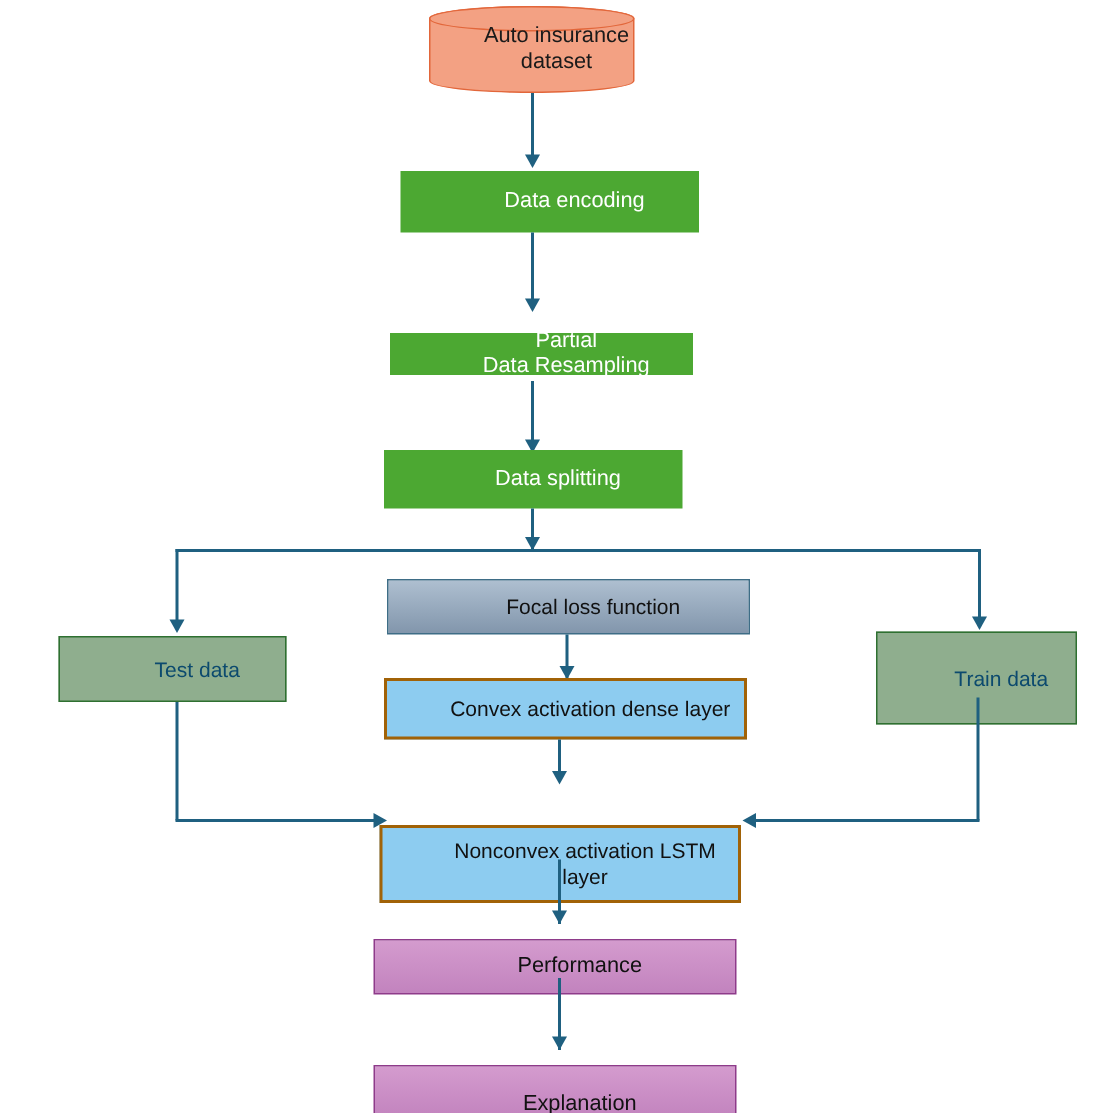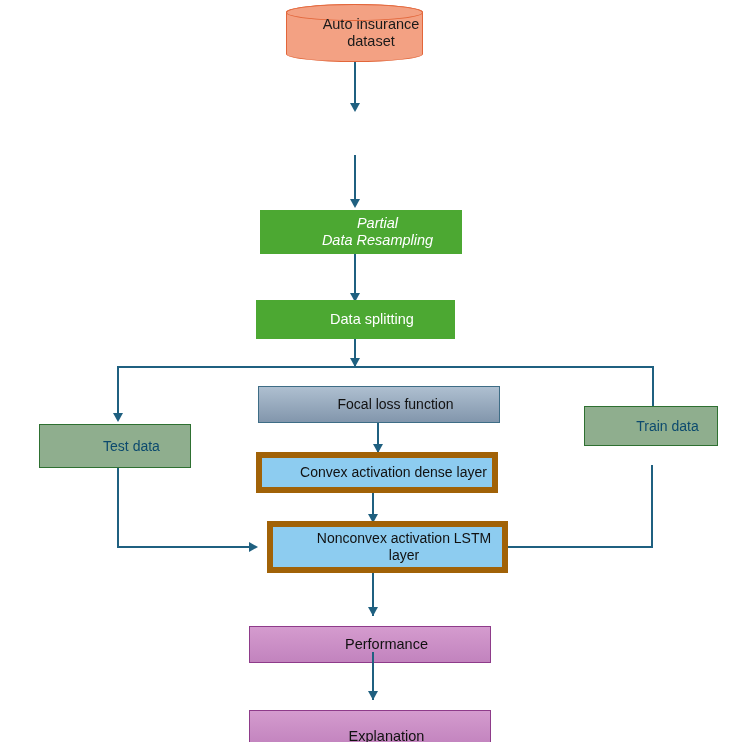--- a/index.html
+++ b/index.html
@@ -64,21 +64,21 @@
   .steel {
     background: linear-gradient(180deg, #AEBFD0 0%, #8296AC 100%);
     border: 1px solid #3E6D86;
     color: #111111;
     font-size: 14px;
   }
 
   
   .lblue {
     background: #8DCCF0;
-    border: 6px solid #a16207;
+    border: 2px solid #a16207;
     color: #111111;
     font-size: 14px;
   }
 
   
   .purple {
     background: linear-gradient(180deg, #D49BCE 0%, #C283BE 100%);
     border: 1px solid #8E3B8A;
     color: #111111;
     font-size: 14.5px;
@@ -121,25 +121,28 @@
 
   <div class="node cylinder" style="left:286px; top:4px; width:137px; height:58px;">
     <span style="position:relative; z-index:2;">Auto insurance
 dataset</span>
   </div>
   <div class="cylinder-top" style="left:286px; top:4px; width:137px; height:17px;"></div>
 
   <div class="edge vline" style="left:354px; top:62px; width:2px; height:43px;"></div>
   <div class="arrowhead arrow-down" style="left:350px; top:103px;"></div>
 
+  <div class="node green" style="left:267px; top:114px; width:199px; height:41px;">
+    <span>Data encoding</span>
+  </div>
 
   <div class="edge vline" style="left:354px; top:155px; width:2px; height:48px;"></div>
   <div class="arrowhead arrow-down" style="left:350px; top:199px;"></div>
 
-  <div class="node green" style="left:260px; top:210px; width:202px; height:44px;font-style:italic;">
+  <div class="node green" style="left:260px; top:222px; width:202px; height:28px;">
     <span>Partial
 Data Resampling</span>
   </div>
 
   <div class="edge vline" style="left:354px; top:254px; width:2px; height:44px;"></div>
   <div class="arrowhead arrow-down" style="left:350px; top:293px;"></div>
 
   <div class="node green" style="left:256px; top:300px; width:199px; height:39px;align-items:center;">
     <span>Data splitting</span>
   </div>
@@ -151,21 +154,21 @@
   <div class="edge vline" style="left:117px; top:366px; width:2px; height:50px;"></div>
   <div class="arrowhead arrow-down" style="left:113px; top:413px;"></div>
 
   <div class="edge vline" style="left:652px; top:366px; width:2px; height:48px;"></div>
   <div class="arrowhead arrow-down" style="left:648px; top:411px;"></div>
 
   <div class="node sage" style="left:39px; top:424px; width:152px; height:44px;">
     <span>Test data</span>
   </div>
 
-  <div class="node sage" style="left:584px; top:406px; width:134px; height:40px;">
+  <div class="node sage" style="left:584px; top:421px; width:134px; height:62px;">
     <span>Train data</span>
   </div>
 
   <div class="node steel" style="left:258px; top:386px; width:242px; height:37px;">
     <span>Focal loss function</span>
   </div>
 
   <div class="edge vline" style="left:377px; top:423px; width:2px; height:29px;"></div>
   <div class="arrowhead arrow-down" style="left:373px; top:444px;"></div>
 
@@ -177,21 +180,21 @@
   <div class="arrowhead arrow-down" style="left:368px; top:514px;"></div>
 
   <div class="edge vline" style="left:117px; top:468px; width:2px; height:79px;"></div>
   <div class="edge hline" style="left:117px; top:546px; width:136px; height:2px;"></div>
   <div class="arrowhead arrow-right" style="left:249px; top:542px;"></div>
 
   <div class="edge vline" style="left:651px; top:465px; width:2px; height:82px;"></div>
   <div class="edge hline" style="left:500px; top:546px; width:153px; height:2px;"></div>
   <div class="arrowhead arrow-left" style="left:495px; top:542px;"></div>
 
-  <div class="node lblue" style="left:253px; top:521px; width:241px; height:52px;margin-left:14px;">
+  <div class="node lblue" style="left:253px; top:550px; width:241px; height:52px;">
     <span>Nonconvex activation LSTM
 layer</span>
   </div>
 
   <div class="edge vline" style="left:372px; top:573px; width:2px; height:43px;"></div>
   <div class="arrowhead arrow-down" style="left:368px; top:607px;"></div>
 
   <div class="node purple" style="left:249px; top:615px; width:242px; height:37px;">
     <span>Performance</span>
   </div>

